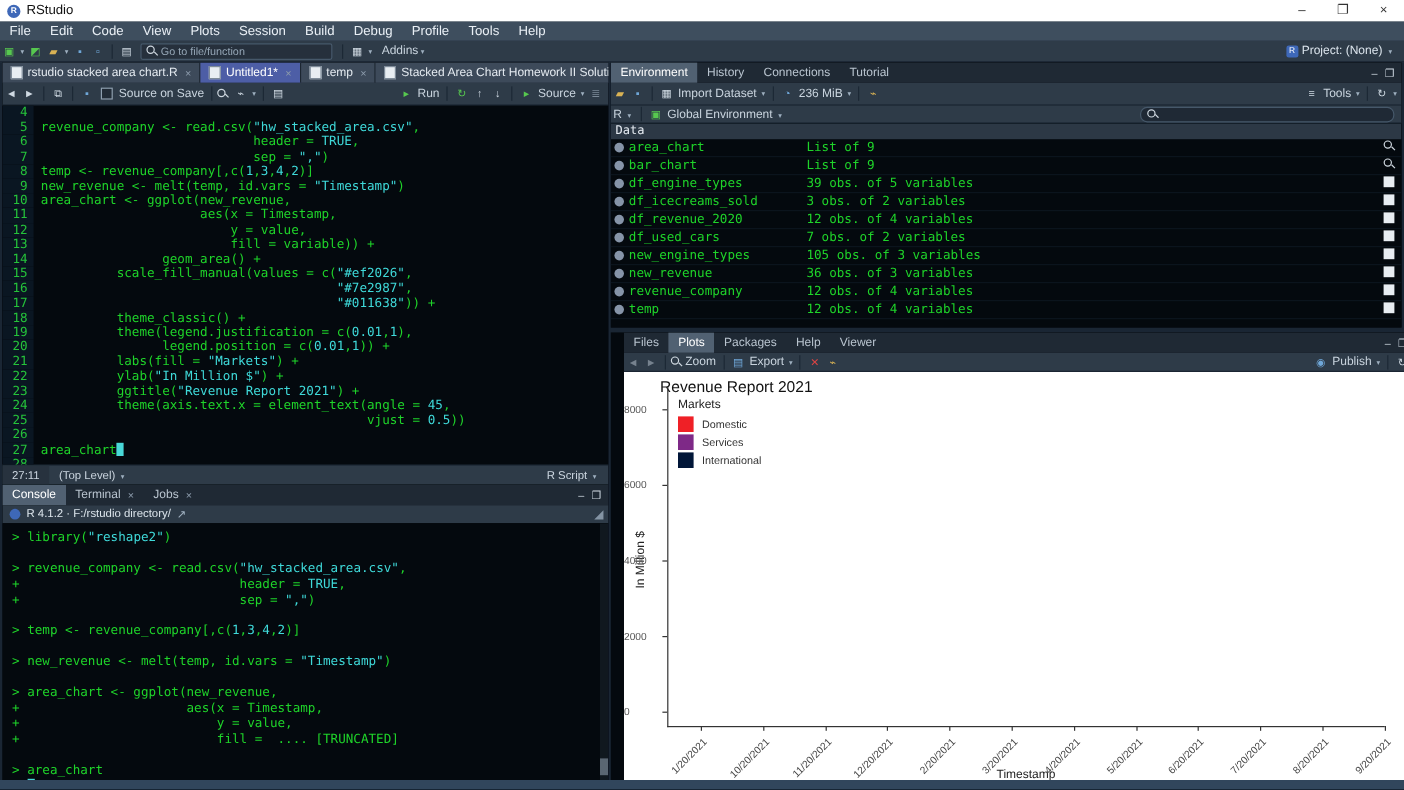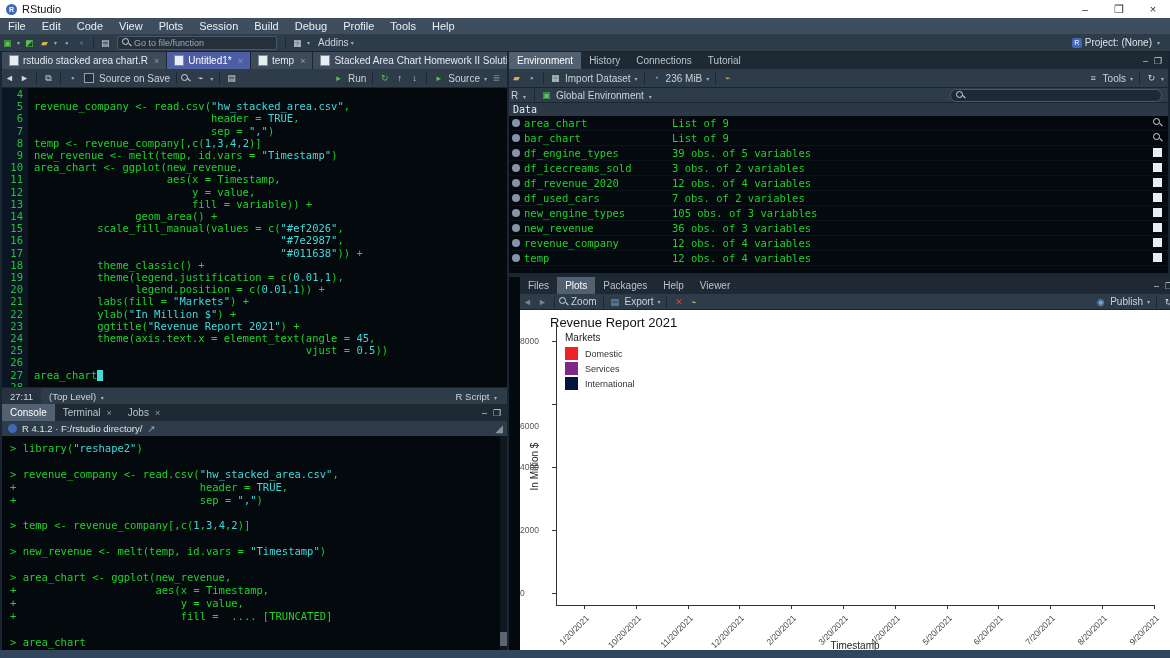--- a/index.html
+++ b/index.html
@@ -459,21 +459,21 @@
             </div>
           </div>
       </div>
       <div>
           <div class="ytick-label" style="top: 278px;">0</div>
           <div class="tickmark" style="left: 32px; top: 283px; width: 4px; height: 1px;"></div>
           <div class="ytick-label" style="top: 215px;">2000</div>
           <div class="tickmark" style="left: 32px; top: 220px; width: 4px; height: 1px;"></div>
           <div class="ytick-label" style="top: 152px;">4000</div>
           <div class="tickmark" style="left: 32px; top: 157px; width: 4px; height: 1px;"></div>
-          <div class="ytick-label" style="top: 89px; margin-top: 22px;">6000</div>
+          <div class="ytick-label" style="top: 89px;">6000</div>
           <div class="tickmark" style="left: 32px; top: 94px; width: 4px; height: 1px;"></div>
           <div class="ytick-label" style="top: 26px;">8000</div>
           <div class="tickmark" style="left: 32px; top: 31px; width: 4px; height: 1px;"></div>
           <div class="tickmark" style="left: 64px; top: 295px; width: 1px; height: 4px;"></div>
           <div class="xtick-label" style="left: -36px; top: 303px;">1/20/2021</div>
           <div class="tickmark" style="left: 115.8px; top: 295px; width: 1px; height: 4px;"></div>
           <div class="xtick-label" style="left: 15.8px; top: 303px;">10/20/2021</div>
           <div class="tickmark" style="left: 167.6px; top: 295px; width: 1px; height: 4px;"></div>
           <div class="xtick-label" style="left: 67.6px; top: 303px;">11/20/2021</div>
           <div class="tickmark" style="left: 219.4px; top: 295px; width: 1px; height: 4px;"></div>

